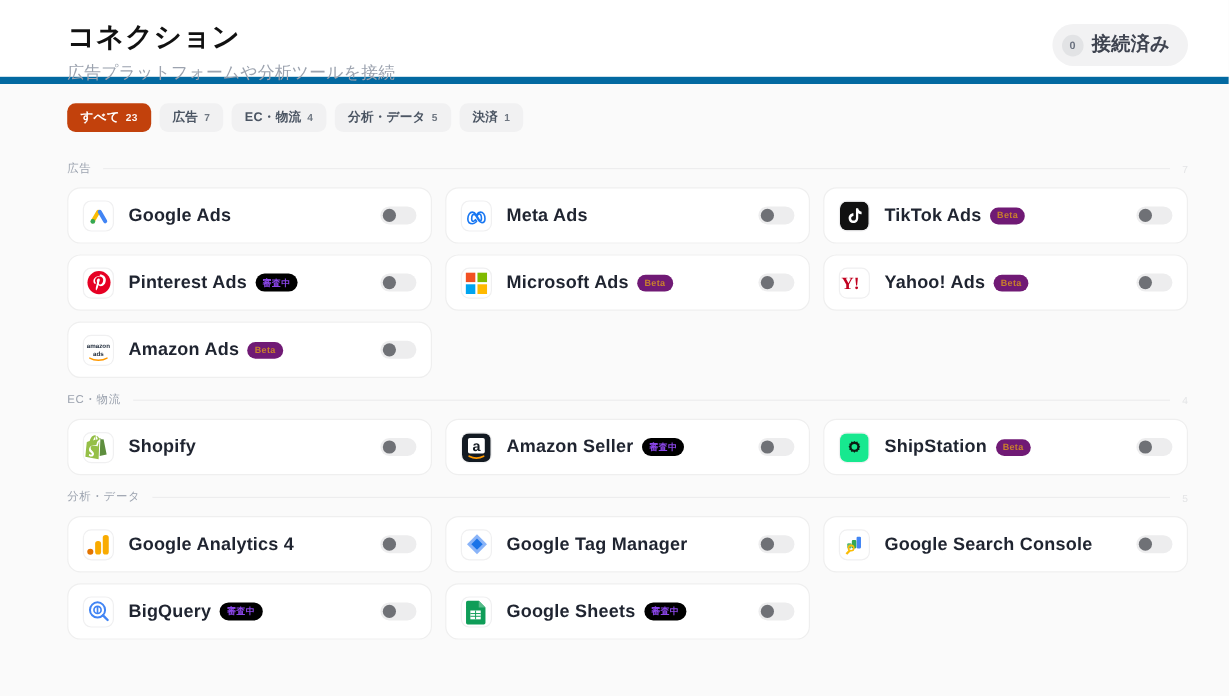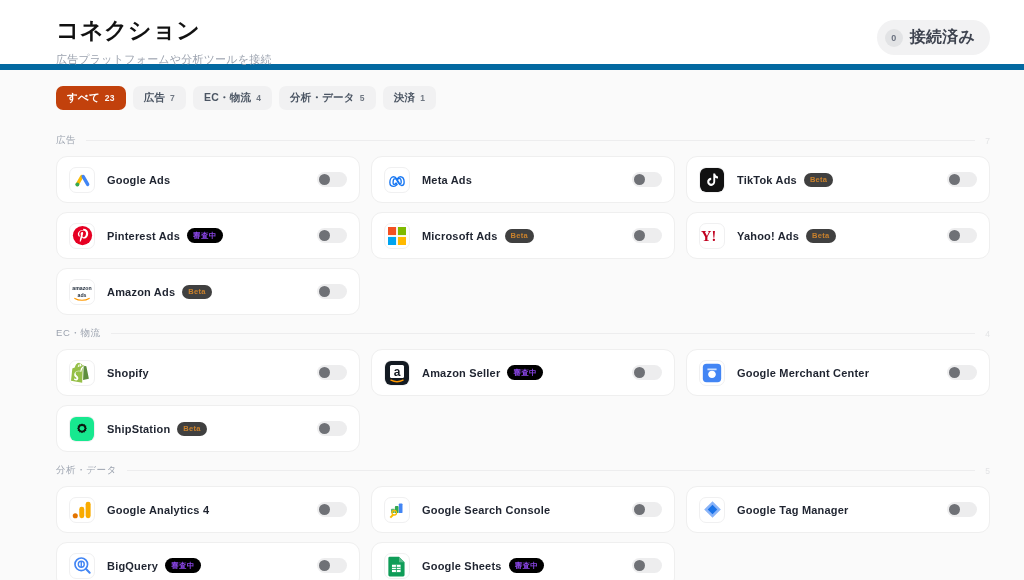--- a/index.html
+++ b/index.html
@@ -25,21 +25,21 @@
   .header-text { padding-top: 2px; }
   .page-title {
     font-size: 23px;
     font-weight: 700;
     letter-spacing: 0.5px;
     color: #111111;
     line-height: 1.25;
   }
   .page-subtitle {
     margin-top: 7px;
-    font-size: 11px;
+    font-size: 14px;
     color: #9ca3af;
     letter-spacing: 0.2px;
   }
   .connected-pill {
     display: inline-flex;
     align-items: center;
     gap: 7px;
     background: #f2f2f3;
     border-radius: 999px;
     padding: 7px 15px 7px 8px;
@@ -143,36 +143,36 @@
     border: 1px solid #f0f0f1;
     display: flex;
     align-items: center;
     justify-content: center;
     flex: 0 0 auto;
     overflow: hidden;
   }
   .card-icon svg { display: block; }
   .card-label {
     margin-left: 12px;
-    font-size: 11px;
+    font-size: 15px;
     font-weight: 700;
     color: #1f2430;
     letter-spacing: 0.2px;
     white-space: nowrap;
   }
   .badge {
     margin-left: 7px;
     font-size: 7.5px;
     font-weight: 700;
     border-radius: 999px;
     padding: 2.5px 6px;
     letter-spacing: 0.3px;
     white-space: nowrap;
   }
-  .badge.beta { background: #404040; color: #c9812c; }
+  .badge.beta { background: #701a75; color: #c9812c; }
   .badge.review { background: #000000; color: #8b46e8; }
 
   .toggle {
     margin-left: auto;
     width: 30px; height: 15px;
     border-radius: 999px;
     background: #ededee;
     position: relative;
     flex: 0 0 auto;
     cursor: pointer;
@@ -354,33 +354,20 @@
             </svg>
           </div>
           <div class="card-label">Amazon Seller</div>
           <span class="badge review">審査中</span>
           <div class="toggle">
             <div class="knob"></div>
           </div>
         </div>
         <div class="card">
           <div class="card-icon">
-            <svg width="22" height="22" viewBox="0 0 24 24">
-              <rect x="2" y="2" width="20" height="20" rx="4" fill="#4285F4"></rect>
-              <path d="M7 7h10v2H7z" fill="#ffffff" opacity=".75"></path>
-              <path d="M12 9.5c2.4 0 4.2 1.7 4.2 3.9 0 2.3-1.9 4.1-4.2 4.1s-4.2-1.8-4.2-4.1c0-2.2 1.8-3.9 4.2-3.9z" fill="#ffffff"></path>
-            </svg>
-          </div>
-          <div class="card-label">Google Merchant Center</div>
-          <div class="toggle">
-            <div class="knob"></div>
-          </div>
-        </div>
-        <div class="card">
-          <div class="card-icon">
             <svg width="24" height="24" viewBox="0 0 24 24">
               <rect width="24" height="24" rx="4" fill="#17E88F"></rect>
               <path d="M12 6.4l1.1.9 1.4-.3.5 1.3 1.3.5-.3 1.4.9 1.1-.9 1.1.3 1.4-1.3.5-.5 1.3-1.4-.3-1.1.9-1.1-.9-1.4.3-.5-1.3-1.3-.5.3-1.4-.9-1.1.9-1.1-.3-1.4 1.3-.5.5-1.3 1.4.3z" fill="#0b1b12"></path>
               <circle cx="12" cy="11.3" r="2.4" fill="#17E88F"></circle>
             </svg>
           </div>
           <div class="card-label">ShipStation</div>
           <span class="badge beta">Beta</span>
           <div class="toggle">
             <div class="knob"></div>
@@ -397,47 +384,47 @@
       <div class="card-grid">
         <div class="card">
           <div class="card-icon">
             <svg width="20" height="20" viewBox="0 0 22 22">
               <rect x="15" y="2" width="5.5" height="18" rx="2.6" fill="#F9AB00"></rect>
               <rect x="8" y="7.5" width="5.5" height="12.5" rx="2.6" fill="#F9AB00"></rect>
               <circle cx="3.6" cy="17.4" r="2.8" fill="#E37400"></circle>
             </svg>
           </div>
           <div class="card-label">Google Analytics 4</div>
+          <div class="toggle">
+            <div class="knob"></div>
+          </div>
+        </div>
+        <div class="card">
+          <div class="card-icon">
+            <svg width="21" height="21" viewBox="0 0 24 24">
+              <path d="M12 2.5l9.5 9.5-9.5 9.5L2.5 12z" fill="#8AB4F8"></path>
+              <path d="M12 6.6l5.4 5.4-5.4 5.4L6.6 12z" fill="#1A73E8"></path>
+            </svg>
+          </div>
+          <div class="card-label">Google Tag Manager</div>
           <div class="toggle">
             <div class="knob"></div>
           </div>
         </div>
         <div class="card">
           <div class="card-icon">
             <svg width="21" height="21" viewBox="0 0 24 24">
               <rect x="13.5" y="5" width="4.2" height="11" rx="1" fill="#4285F4"></rect>
               <rect x="9" y="8" width="4.2" height="8" rx="1" fill="#34A853"></rect>
               <rect x="4.6" y="11" width="4.2" height="5" rx="1" fill="#5BB974"></rect>
               <path d="M3 20.5l3.3-3.3 1.6 1.6L4.6 22z" fill="#FBBC04"></path>
               <circle cx="8.3" cy="15.7" r="2.6" fill="none" stroke="#FBBC04" stroke-width="1.5"></circle>
             </svg>
           </div>
           <div class="card-label">Google Search Console</div>
-          <div class="toggle">
-            <div class="knob"></div>
-          </div>
-        </div>
-        <div class="card">
-          <div class="card-icon">
-            <svg width="21" height="21" viewBox="0 0 24 24">
-              <path d="M12 2.5l9.5 9.5-9.5 9.5L2.5 12z" fill="#8AB4F8"></path>
-              <path d="M12 6.6l5.4 5.4-5.4 5.4L6.6 12z" fill="#1A73E8"></path>
-            </svg>
-          </div>
-          <div class="card-label">Google Tag Manager</div>
           <div class="toggle">
             <div class="knob"></div>
           </div>
         </div>
         <div class="card">
           <div class="card-icon">
             <svg width="21" height="21" viewBox="0 0 24 24">
               <circle cx="10.6" cy="10.6" r="7.2" fill="none" stroke="#4285F4" stroke-width="1.9"></circle>
               <circle cx="10.6" cy="10.6" r="3.4" fill="none" stroke="#4285F4" stroke-width="1.6"></circle>
               <path d="M10.6 7.8v5.4" stroke="#4285F4" stroke-width="1.6" stroke-linecap="round"></path>

